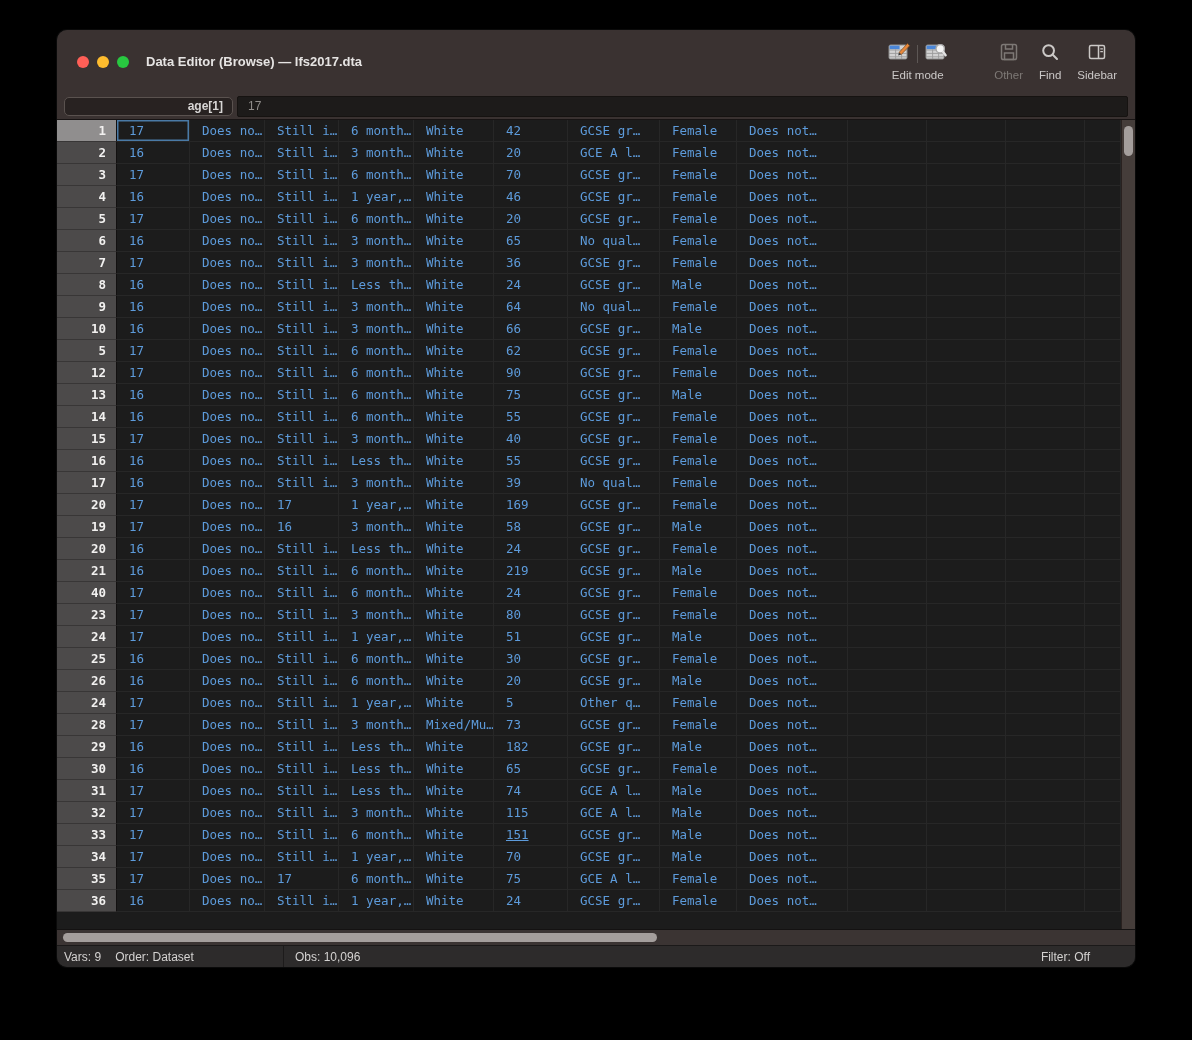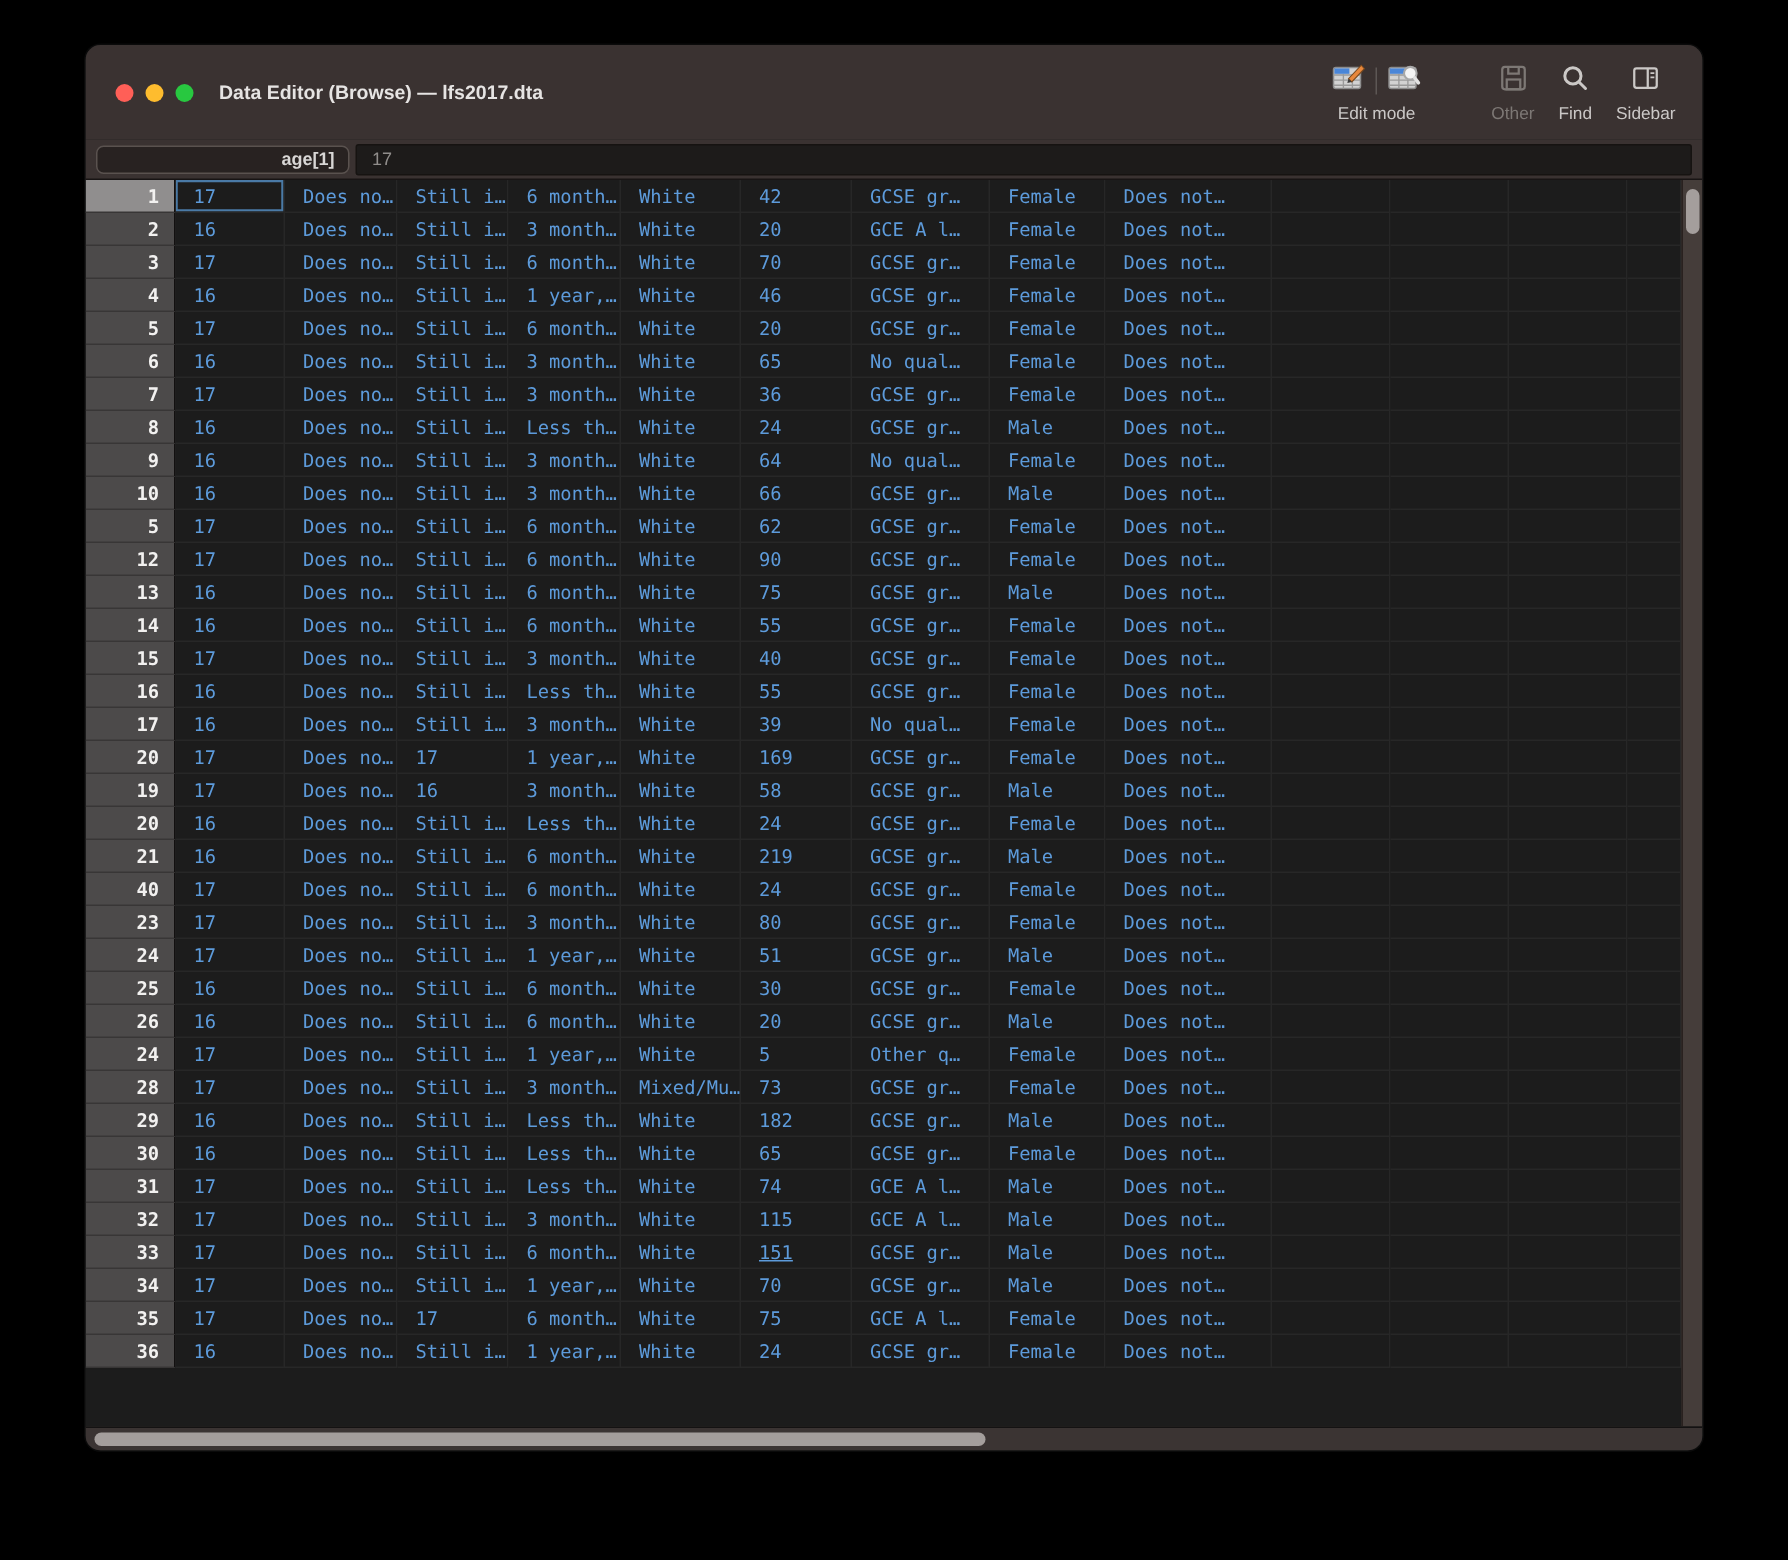--- a/index.html
+++ b/index.html
@@ -722,15 +722,24 @@
         </div>
       <div class="vscroll">
         <div class="vthumb"></div>
       </div>
     </div>
 
     <div class="hscroll">
       <div class="hthumb"></div>
     </div>
 
+    <div class="statusbar">
+      <div class="status-left">
+        <span>Vars: 9</span>
+        <span>Order: Dataset</span>
+      </div>
+      <div class="statdiv"></div>
+      <span class="status-obs">Obs: 10,096</span>
+      <span class="status-filter">Filter: Off</span>
+    </div>
 
   </div>
 </div>
 
 </body></html>

